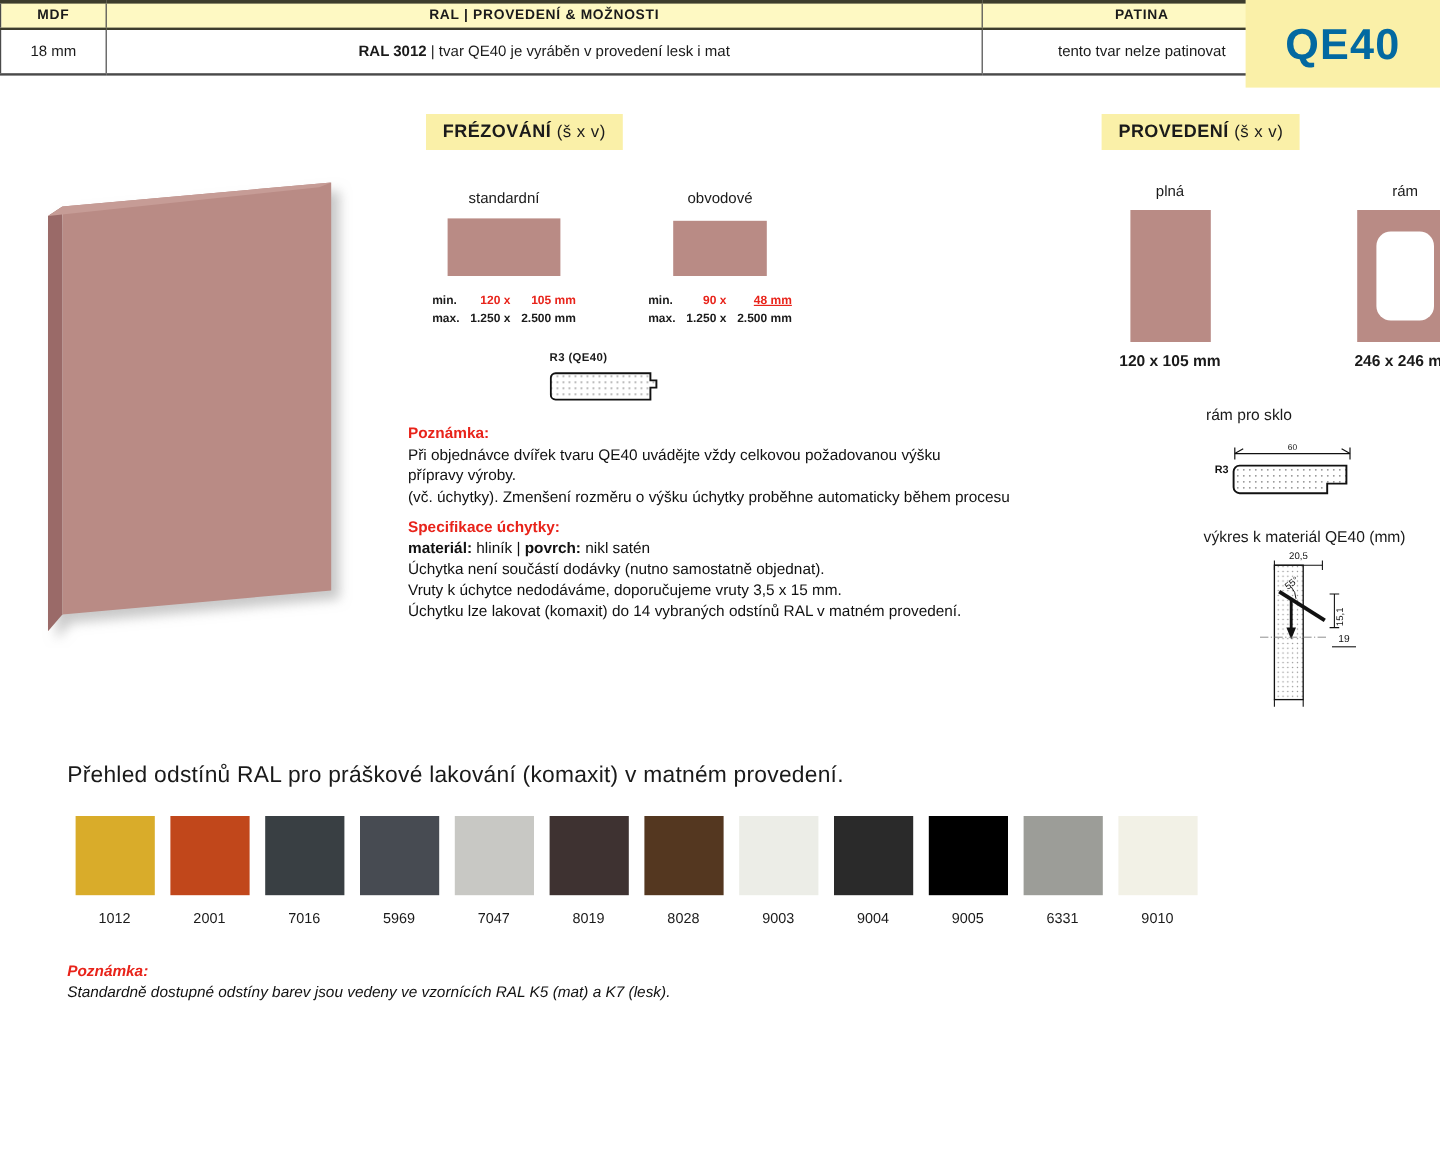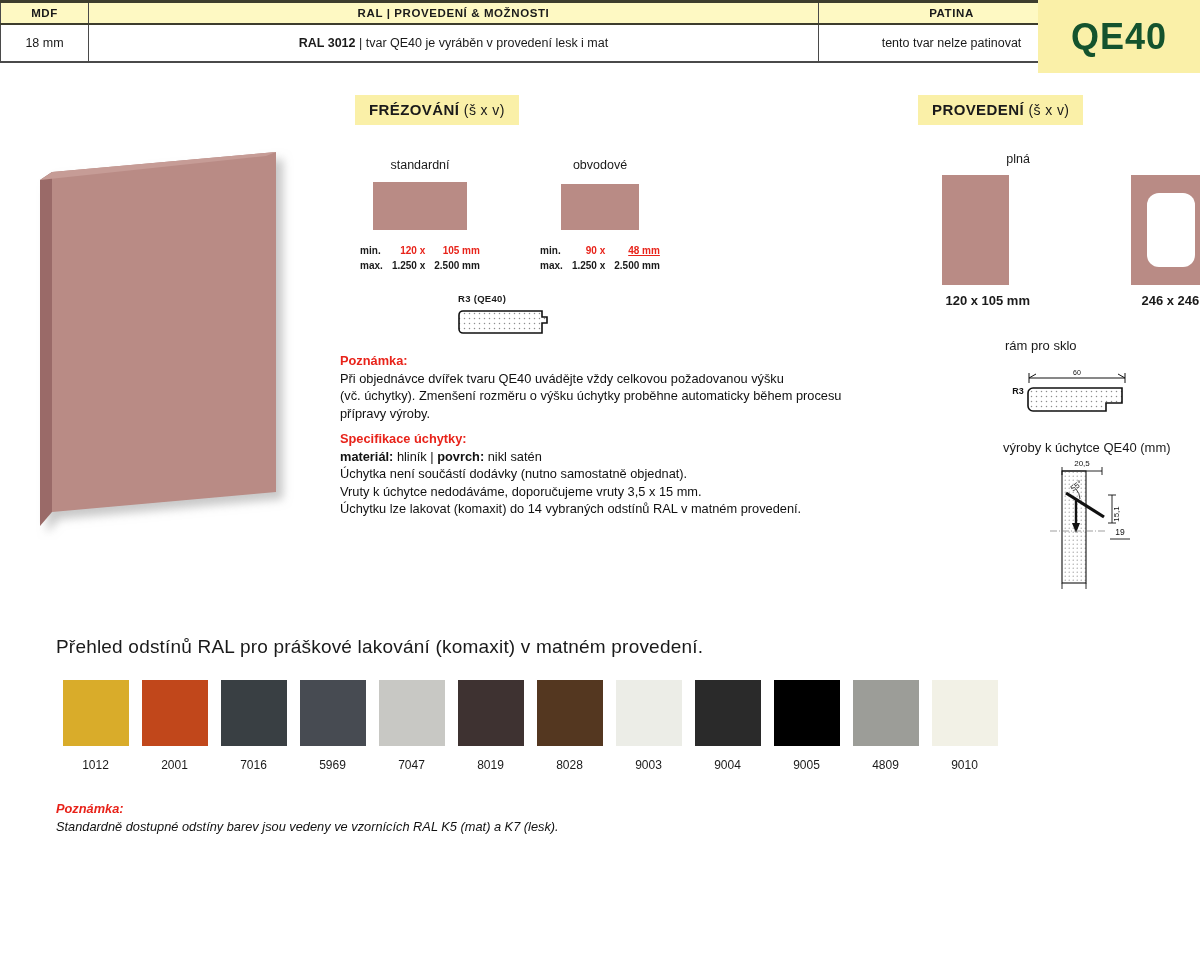--- a/index.html
+++ b/index.html
@@ -54,21 +54,21 @@
     right: 0; top: 0;
     width: 162px;
     height: 73px;
     background: #FAF0A8;
     display: flex;
     align-items: center;
     justify-content: center;
     font-size: 36px;
     font-weight: bold;
     letter-spacing: 1px;
-    color: #14532d;
+    color: #0369a1;
   }
 
   
   .chip {
     position: absolute;
     background: #FAF0A8;
     padding: 6px 14px 7px 14px;
     font-size: 15px;
     font-weight: bold;
     letter-spacing: 0.4px;
@@ -102,21 +102,21 @@
   .r3-label { font-size: 9.5px; font-weight: bold; margin-bottom: 3px; letter-spacing: .3px;}
 
   
   .note-block { position: absolute; font-size: 12.8px; line-height: 17.5px; }
   .note-head { color: #E8231A; font-weight: bold; }
   .note-line { color: #111; }
   .note-line b { font-weight: bold; }
   .justify { text-align: justify; }
 
   
-  .prov-col { position: absolute; text-align: right; }
+  .prov-col { position: absolute; text-align: center; }
   .prov-caption { font-size: 12.5px; margin-bottom: 9px; }
   .prov-dim { font-size: 13px; font-weight: bold; margin-top: 8px; white-space: nowrap; }
 
   .frame-shape {
     background: #B98B85;
     position: relative;
   }
   .frame-hole {
     position: absolute;
     background: #ffffff;
@@ -244,22 +244,22 @@
         <circle cx="1.5" cy="1.5" r="0.75" fill="#8d8d8d"></circle>
       </pattern>
     </defs>
     <path d="M5,4 L84,4 L84,10 L89,10 L89,16 L84,16 L84,26 L5,26 A4,4 0 0 1 1,22 L1,8 A4,4 0 0 1 5,4 Z" fill="url(#dots1)" stroke="#111" stroke-width="1.6"></path>
   </svg>
 </div>
 
 <div class="note-block" style="left:340px; top:352px; width:512px;">
   <div class="note-head">Poznámka:</div>
   <div class="note-line">Při objednávce dvířek tvaru QE40 uvádějte vždy celkovou požadovanou výšku</div>
+  <div class="note-line">přípravy výroby.</div>
   <div class="note-line justify">(vč. úchytky). Zmenšení rozměru o výšku úchytky proběhne automaticky během procesu</div>
-  <div class="note-line">přípravy výroby.</div>
 </div>
 
 <div class="note-block" style="left:340px; top:430px; width:512px;">
   <div class="note-head">Specifikace úchytky:</div>
   <div class="note-line">
     <b>materiál:</b><span> hliník | </span><b>povrch:</b><span> nikl satén</span>
   </div>
   <div class="note-line">Úchytka není součástí dodávky (nutno samostatně objednat).</div>
   <div class="note-line">Vruty k úchytce nedodáváme, doporučujeme vruty 3,5 x 15 mm.</div>
   <div class="note-line">Úchytku lze lakovat (komaxit) do 14 vybraných odstínů RAL v matném provedení.</div>
@@ -296,21 +296,21 @@
     <line x1="29" y1="18" x2="125" y2="18" stroke="#111" stroke-width="1"></line>
     <path d="M29,13 L29,23 M125,13 L125,23" stroke="#111" stroke-width="1"></path>
     <path d="M29,18 L36,14 M125,18 L118,14" stroke="#111" stroke-width="1" fill="none"></path>
     <text x="77" y="15" font-size="7" font-family="Liberation Sans, sans-serif" fill="#111" text-anchor="middle">60</text>
     <text x="18" y="34" font-size="9" font-weight="bold" font-family="Liberation Sans, sans-serif" fill="#111" text-anchor="middle">R3</text>
 
     <path d="M33,28 L122,28 L122,43 L106,43 L106,51 L33,51 A5,5 0 0 1 28,46 L28,33 A5,5 0 0 1 33,28 Z" fill="url(#dots2)" stroke="#111" stroke-width="1.6"></path>
   </svg>
 </div>
 
-<div class="draw-title">výroby k úchytce QE40 (mm)</div>
+<div class="draw-title">výkres k materiál QE40 (mm)</div>
 <div style="position:absolute; left:1020px; top:455px;">
   <svg width="140" height="135" viewBox="0 0 140 135">
     <defs>
       <pattern id="dots3" width="4" height="4" patternUnits="userSpaceOnUse">
         <circle cx="1.2" cy="1.2" r="0.6" fill="#8d8d8d"></circle>
       </pattern>
     </defs>
 
     <line x1="42" y1="16" x2="82" y2="16" stroke="#111" stroke-width="0.9"></line>
     <path d="M42,12 L42,20 M82,12 L82,20" stroke="#111" stroke-width="0.9"></path>
@@ -376,21 +376,21 @@
   <div class="pal-item">
     <div class="pal-chip" style="background:#2A2A2A;"></div>
     <div class="pal-code">9004</div>
   </div>
   <div class="pal-item">
     <div class="pal-chip" style="background:#000000;"></div>
     <div class="pal-code">9005</div>
   </div>
   <div class="pal-item">
     <div class="pal-chip" style="background:#9C9D98;"></div>
-    <div class="pal-code">4809</div>
+    <div class="pal-code">6331</div>
   </div>
   <div class="pal-item">
     <div class="pal-chip" style="background:#F2F1E6;"></div>
     <div class="pal-code">9010</div>
   </div>
 </div>
 
 <div class="bottom-note">
   <div class="nh">Poznámka:</div>
   <div class="nl">Standardně dostupné odstíny barev jsou vedeny ve vzornících RAL K5 (mat) a K7 (lesk).</div>

